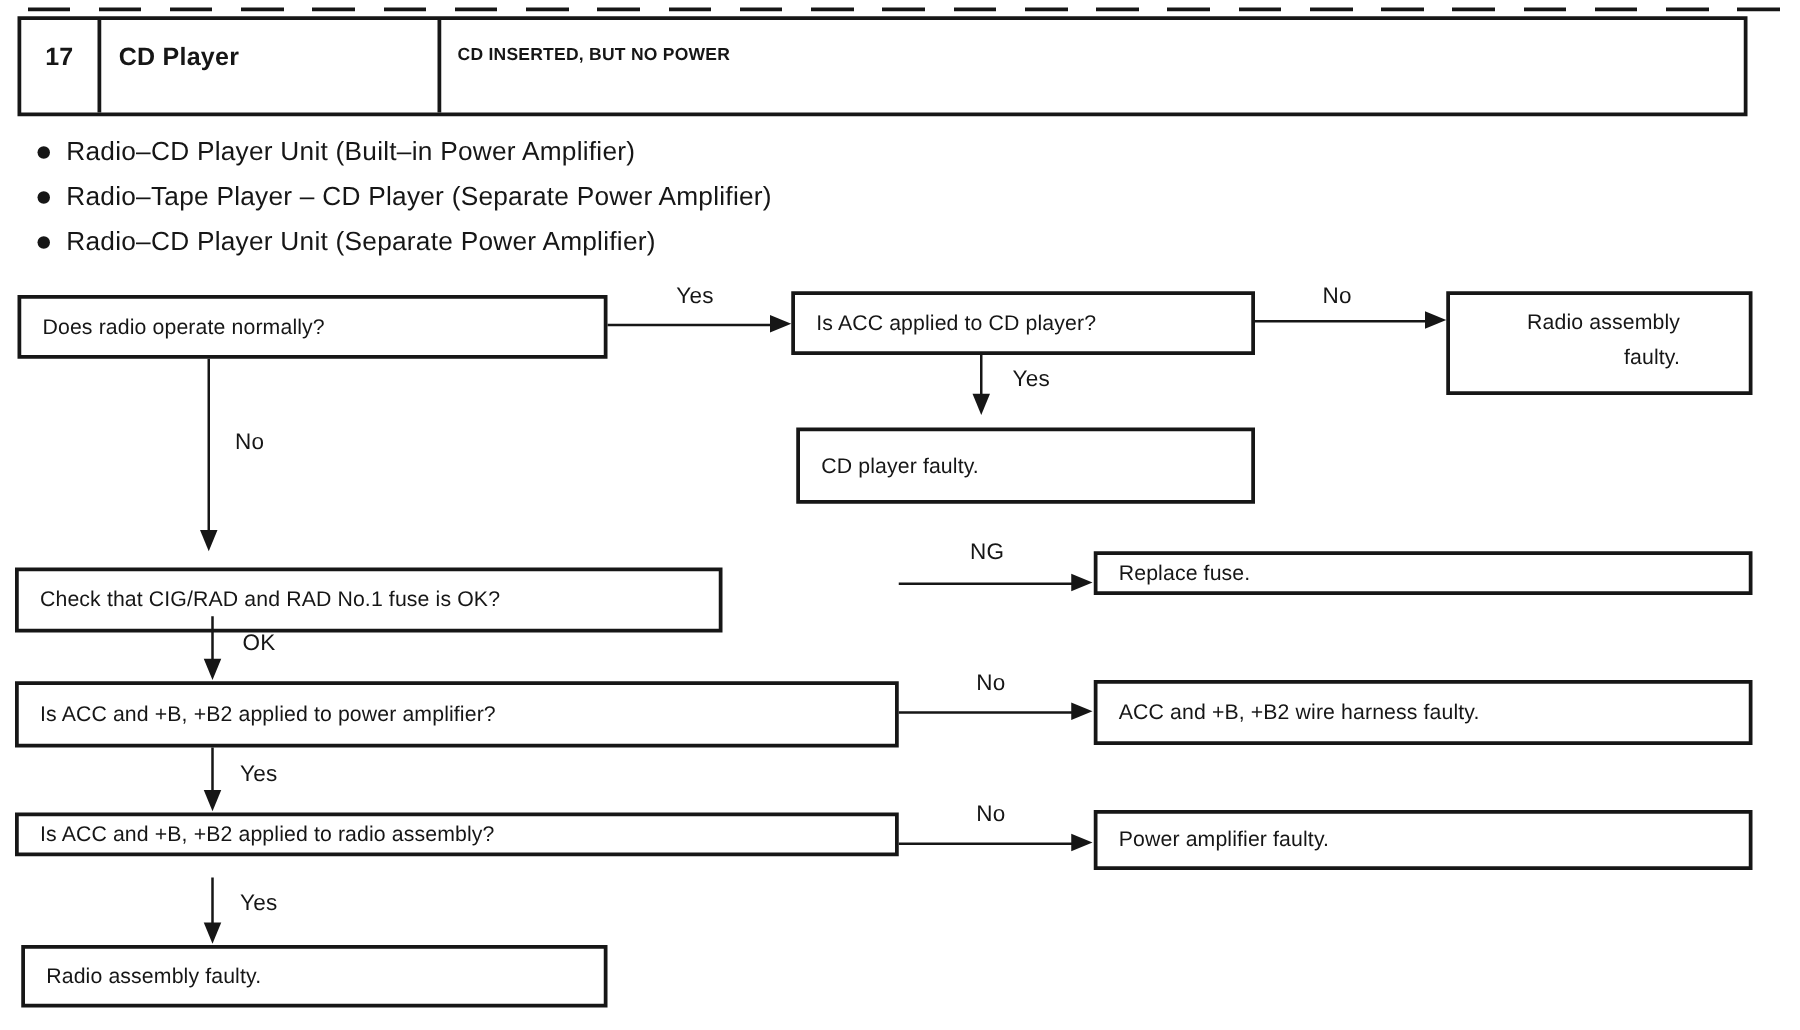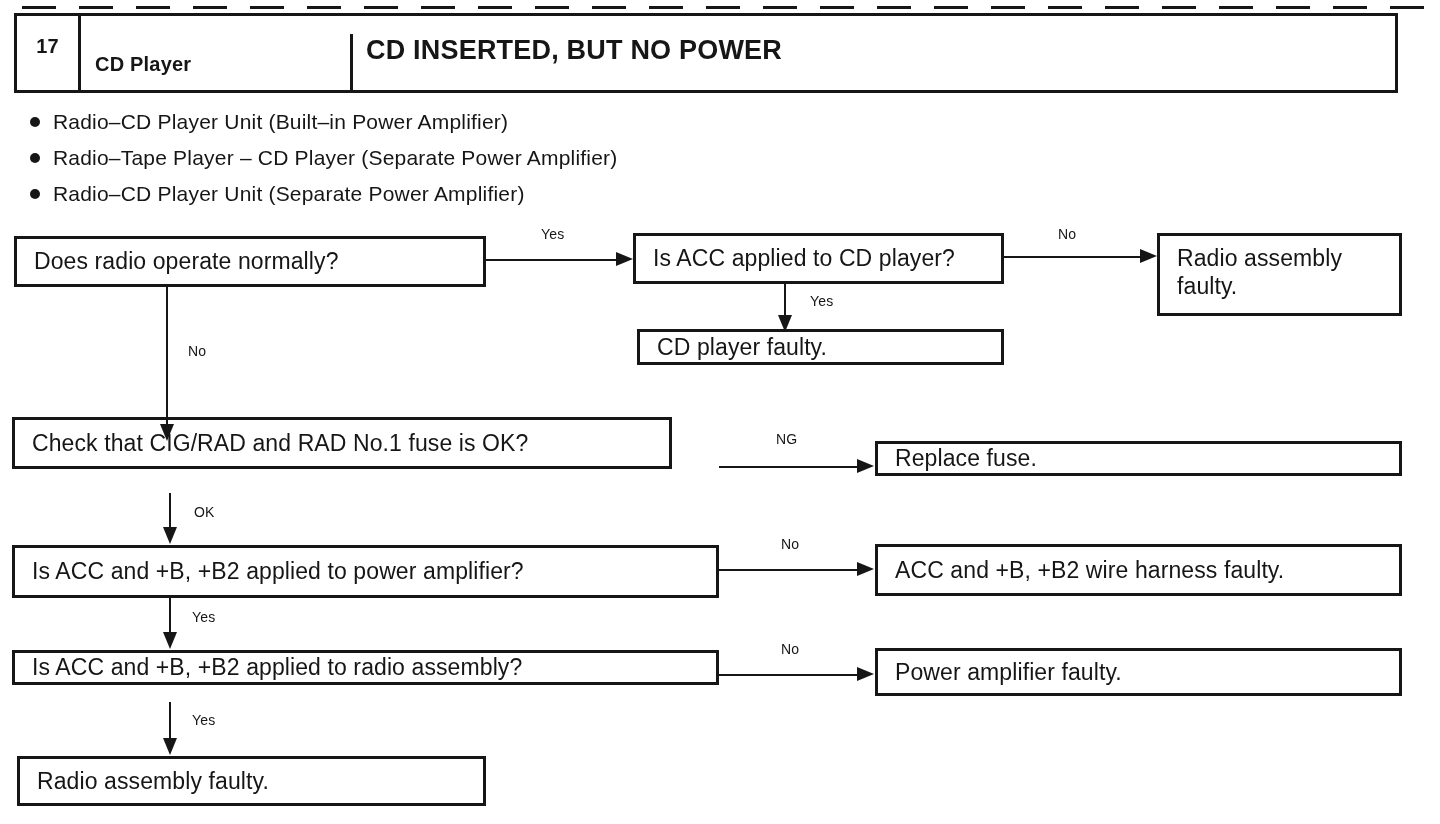--- a/index.html
+++ b/index.html
@@ -32,41 +32,42 @@
   }
   .hdr-cell {
     display: flex;
     align-items: flex-start;
     padding-top: 19px;
     font-weight: bold;
     font-size: 20px;
     letter-spacing: 0.2px;
   }
   .hdr-num { width: 64px; border-right: 3px solid #161616; justify-content: center; text-align: right; }
-  .hdr-sys { width: 272px; border-right: 3px solid #161616; padding-left: 14px; margin-top: 18px; }
-  .hdr-sym { flex: 1; padding-left: 13px; font-size: 27px; }
+  .hdr-sys { width: 272px; border-right: 3px solid #161616; padding-left: 14px; }
+  .hdr-sym { flex: 1; padding-left: 13px; font-size: 14px; }
 
   
   .bullets { position: absolute; left: 30px; top: 104px; }
   .bullet-row { display: flex; align-items: center; height: 36px; font-size: 21px; letter-spacing: 0.2px; }
   .dot {
     width: 10px; height: 10px; border-radius: 50%;
     background: #161616; margin-right: 13px; flex: 0 0 auto;
   }
 
   
   .fbox {
     position: absolute;
     border: 3px solid #161616;
     background: #fff;
     display: flex;
     align-items: center;
     padding-left: 17px;
-    font-size: 23px;
+    font-size: 17px;
     letter-spacing: 0.1px;
+    text-align: right;
   }
   .fbox.multiline {
     align-items: flex-start;
     padding-top: 8px;
     padding-right: 55px;
     line-height: 28px;
   }
 
   
   .hline { position: absolute; height: 2px; background: #161616; }
@@ -76,21 +77,21 @@
     border-top: 7px solid transparent;
     border-bottom: 7px solid transparent;
     border-left: 17px solid #161616;
   }
   .arr-down {
     position: absolute; width: 0; height: 0;
     border-left: 7px solid transparent;
     border-right: 7px solid transparent;
     border-top: 17px solid #161616;
   }
-  .elabel { position: absolute; font-size: 14px; letter-spacing: 0.2px; }
+  .elabel { position: absolute; font-size: 18px; letter-spacing: 0.2px; }
 </style>
 </head>
 <body>
 
 <div id="stage">
 
   <div class="top-rule"></div>
 
   <div class="hdr-table">
     <div class="hdr-cell hdr-num">17</div>
@@ -112,23 +113,23 @@
       <span>Radio–CD Player Unit (Separate Power Amplifier)</span>
     </div>
   </div>
 
   <div class="fbox" style="left:14px;top:236px;width:472px;height:51px">Does radio operate normally?</div>
 
   <div class="fbox" style="left:633px;top:233px;width:371px;height:51px">Is ACC applied to CD player?</div>
 
   <div class="fbox multiline" style="left:1157px;top:233px;width:245px;height:83px">Radio assembly faulty.</div>
 
-  <div class="fbox" style="left:637px;top:329px;width:367px;height:36px">CD player faulty.</div>
+  <div class="fbox" style="left:637px;top:342px;width:367px;height:61px">CD player faulty.</div>
 
-  <div class="fbox" style="left:12px;top:417px;width:660px;height:52px">Check that CIG/RAD and RAD No.1 fuse is OK?</div>
+  <div class="fbox" style="left:12px;top:454px;width:566px;height:52px">Check that CIG/RAD and RAD No.1 fuse is OK?</div>
 
   <div class="fbox" style="left:875px;top:441px;width:527px;height:35px">Replace fuse.</div>
 
   <div class="fbox" style="left:12px;top:545px;width:707px;height:53px">Is ACC and +B, +B2 applied to power amplifier?</div>
 
   <div class="fbox" style="left:875px;top:544px;width:527px;height:52px">ACC and +B, +B2 wire harness faulty.</div>
 
   <div class="fbox" style="left:12px;top:650px;width:707px;height:35px">Is ACC and +B, +B2 applied to radio assembly?</div>
 
   <div class="fbox" style="left:875px;top:648px;width:527px;height:48px">Power amplifier faulty.</div>

